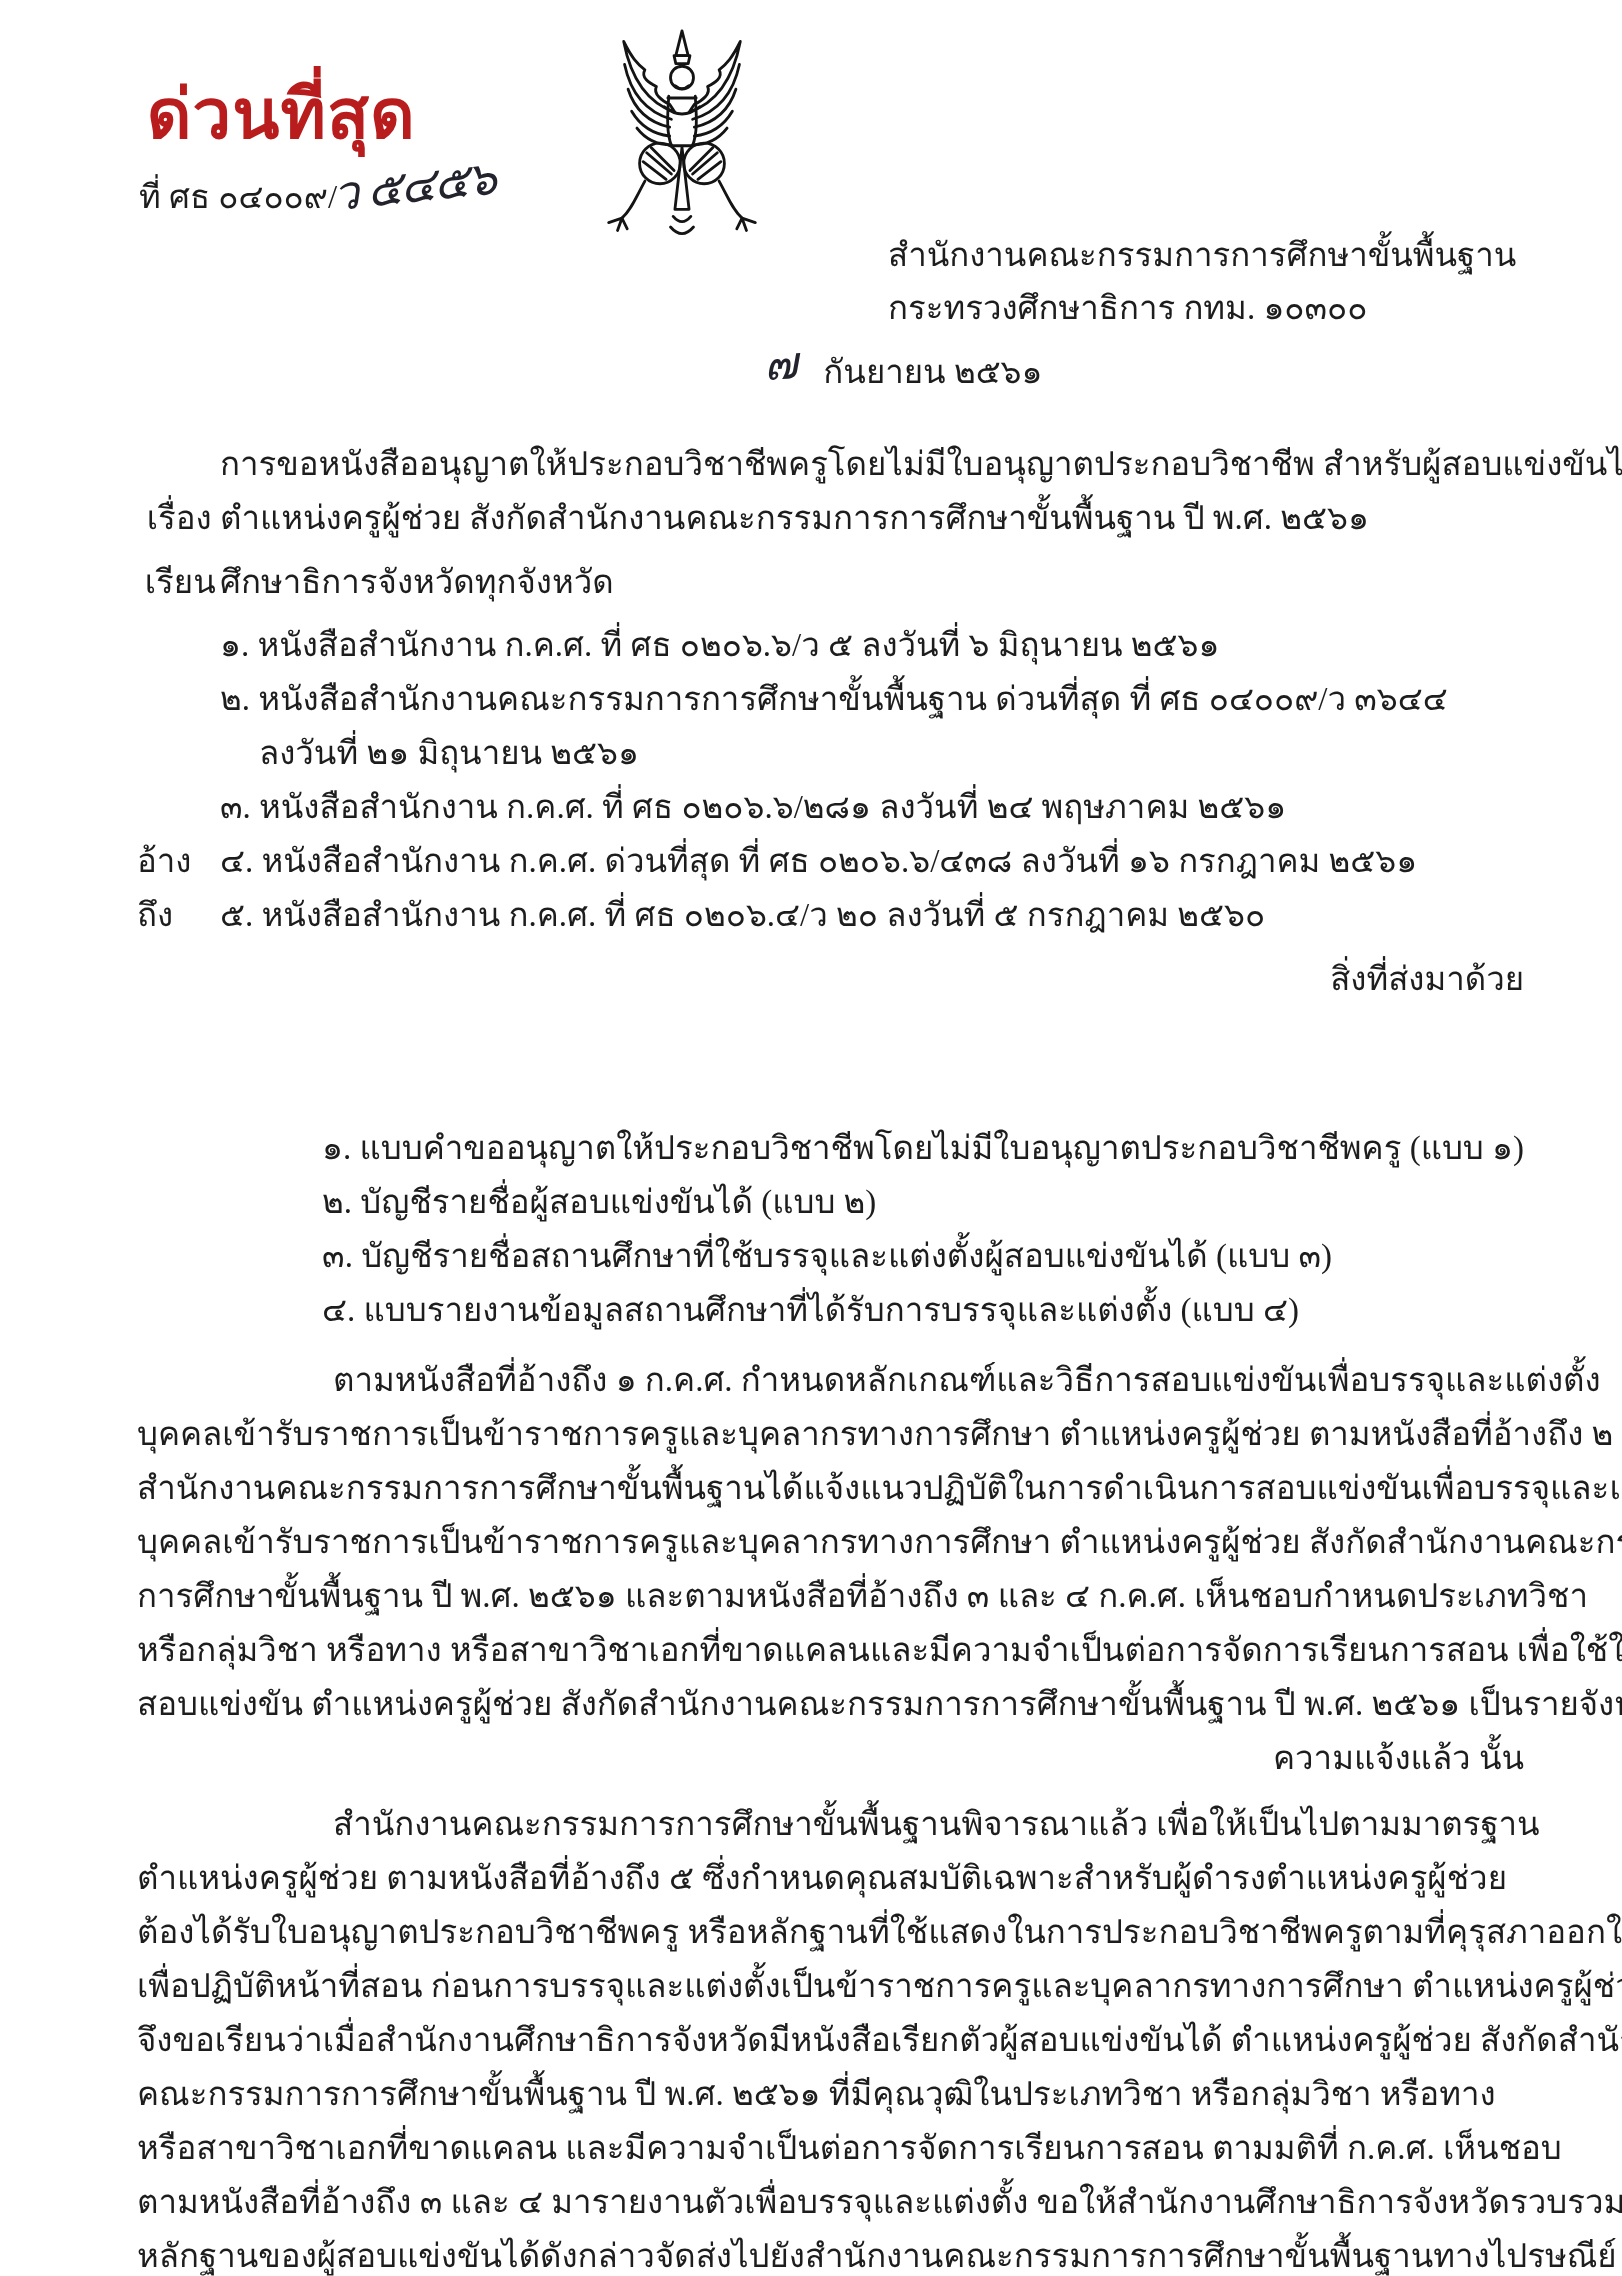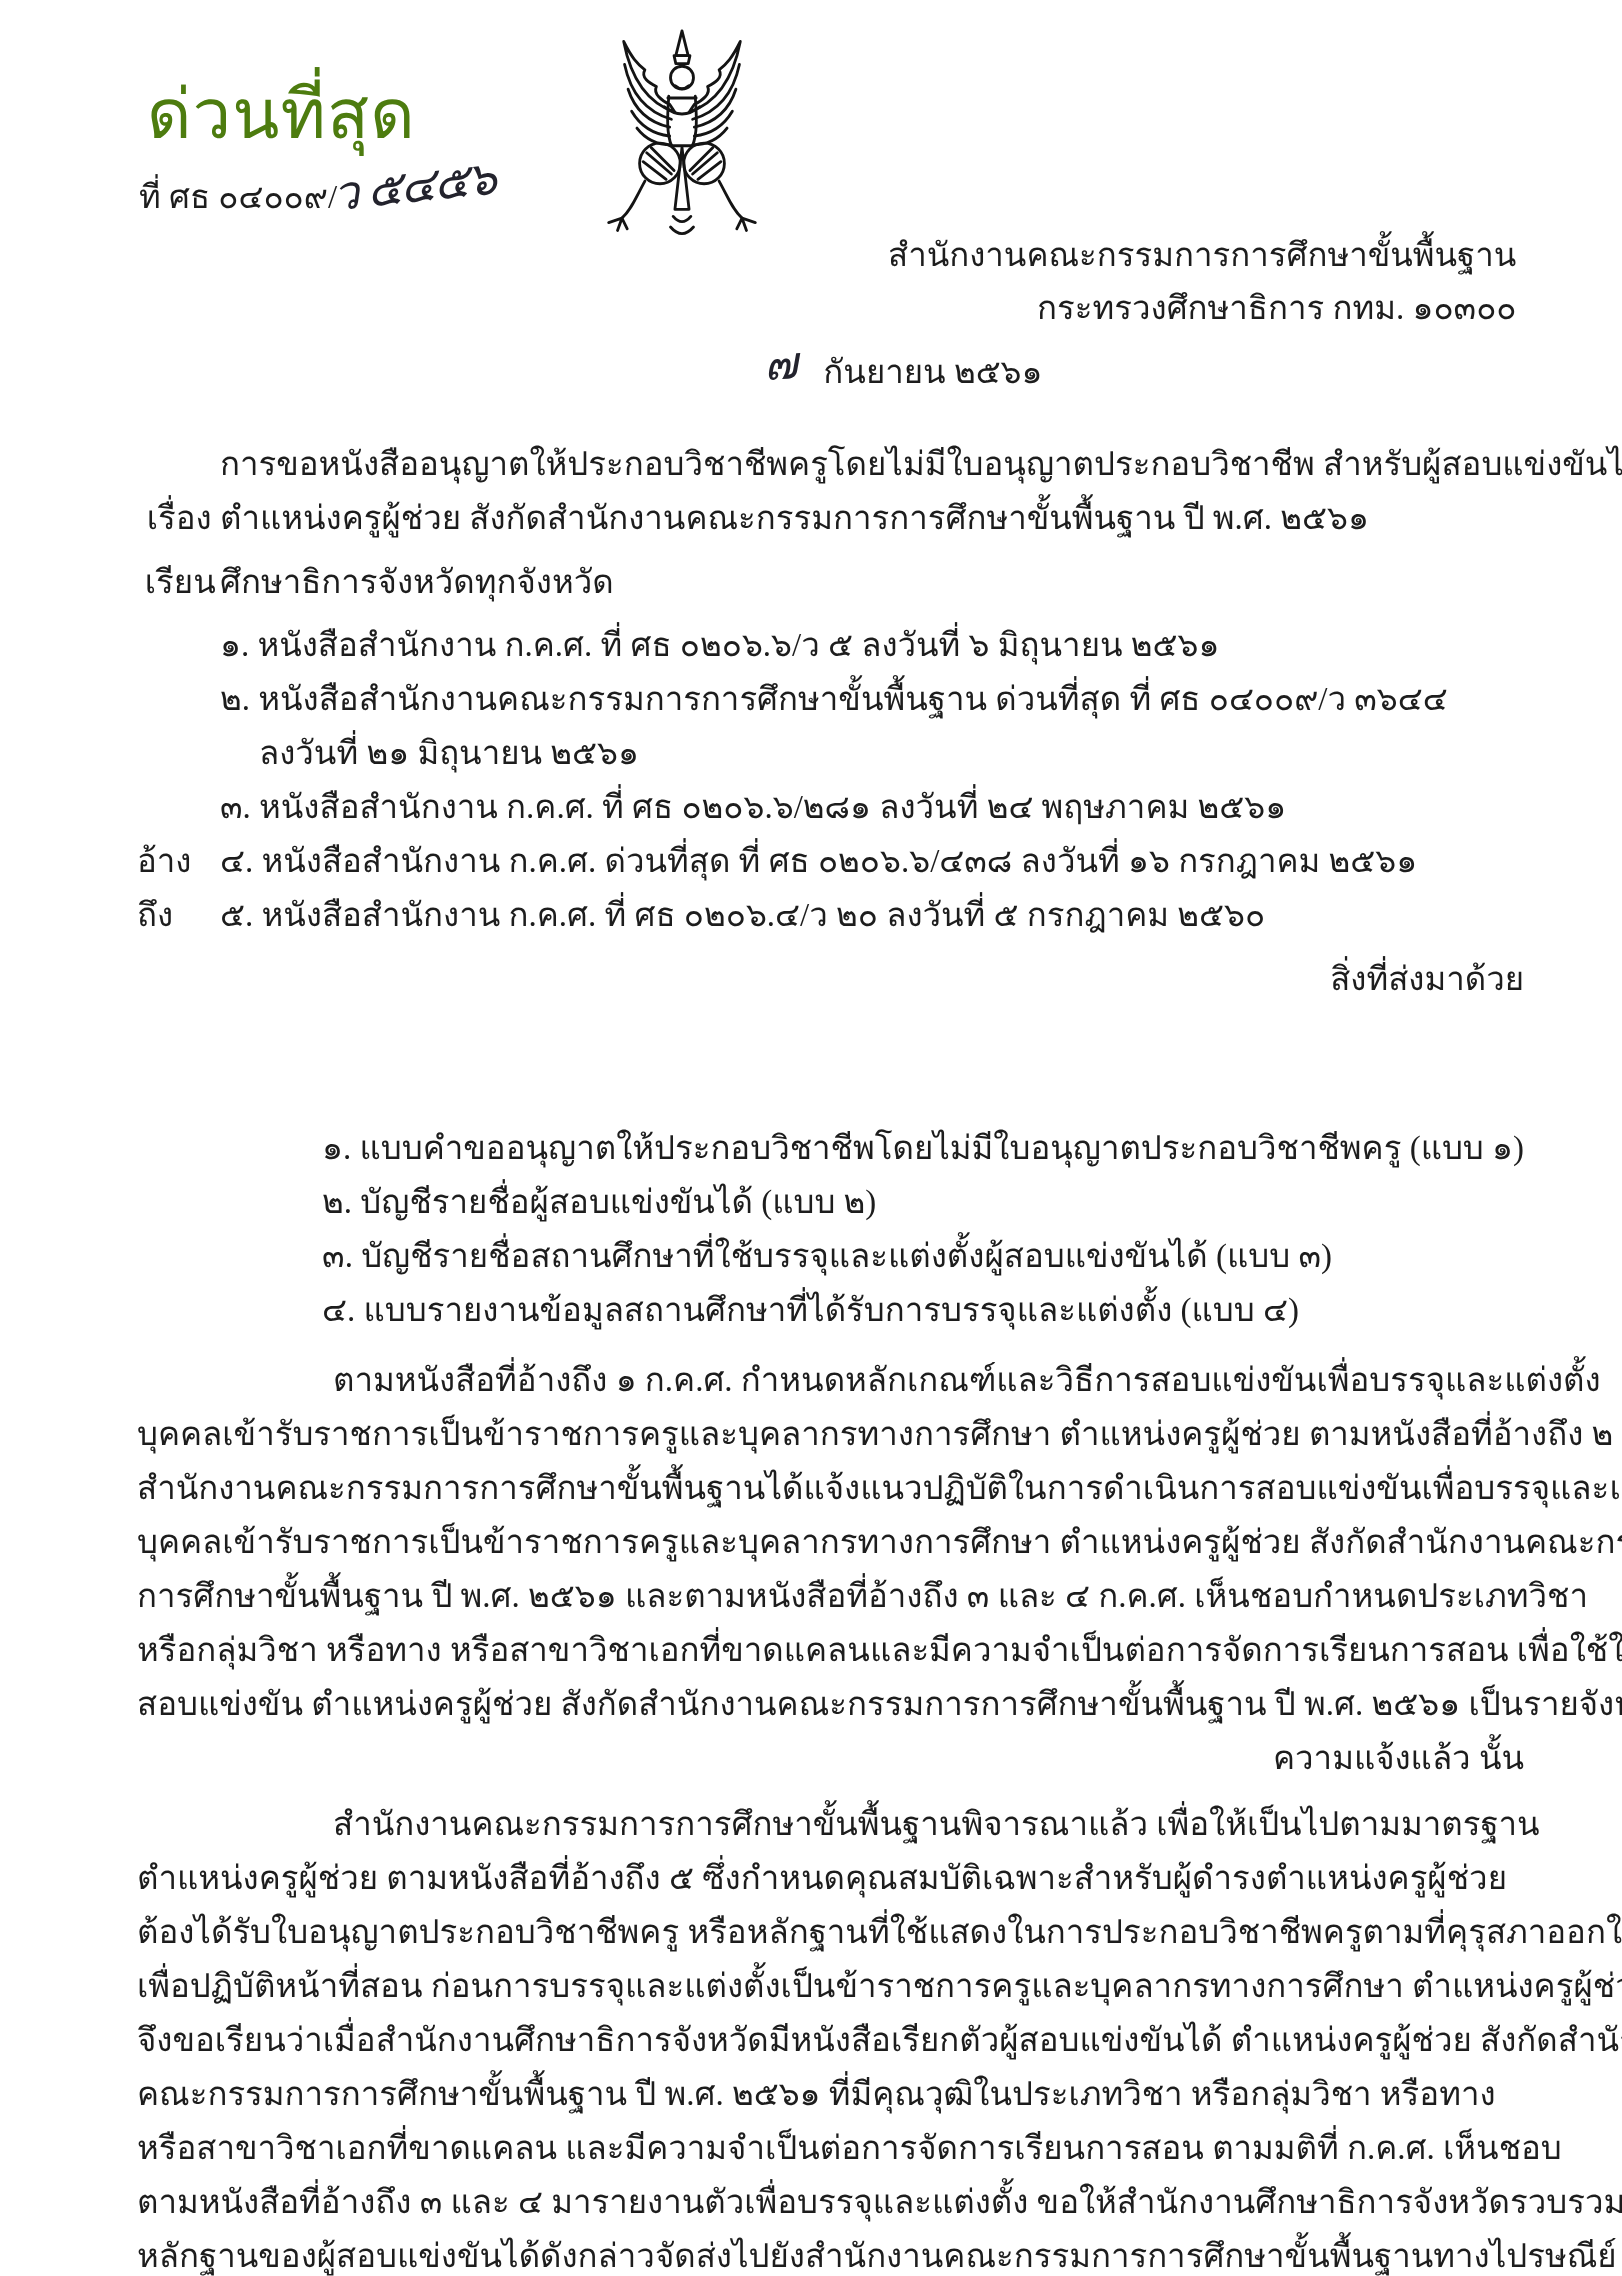--- a/index.html
+++ b/index.html
@@ -24,22 +24,22 @@
   }
   .line { white-space: nowrap; }
 
   
   .header { position: relative; height: 433px; }
   .stamp {
     position: absolute;
     left: 9.8px; top: 76px;
     font-size: 69px;
     line-height: 78px;
-    font-weight: 400;
-    color: #4d7c0f;
+    font-weight: 700;
+    color: #b91c1c;
     letter-spacing: 1px;
   }
   .refno {
     position: absolute;
     left: 2px; top: 165px;
     font-size: 33px;
     white-space: nowrap;
   }
   .handwritten {
     display: inline-block;
@@ -51,21 +51,20 @@
     transform: rotate(-6deg) translateY(-5.9px);
     margin-left: -3.9px;
     letter-spacing: -2px;
   }
   .garuda { position: absolute; left: 439px; top: 27.4px; }
   .office {
     position: absolute;
     left: 751px; top: 229px;
     line-height: 53px;
     white-space: nowrap;
-    text-align: right;
   }
   .dateline {
     position: absolute;
     left: 627px; top: 341px;
     white-space: nowrap;
   }
   .dateline .handwritten {
     font-size: 45px;
     transform: rotate(-4deg) translateY(-3.9px);
     margin-right: 25.5px;

